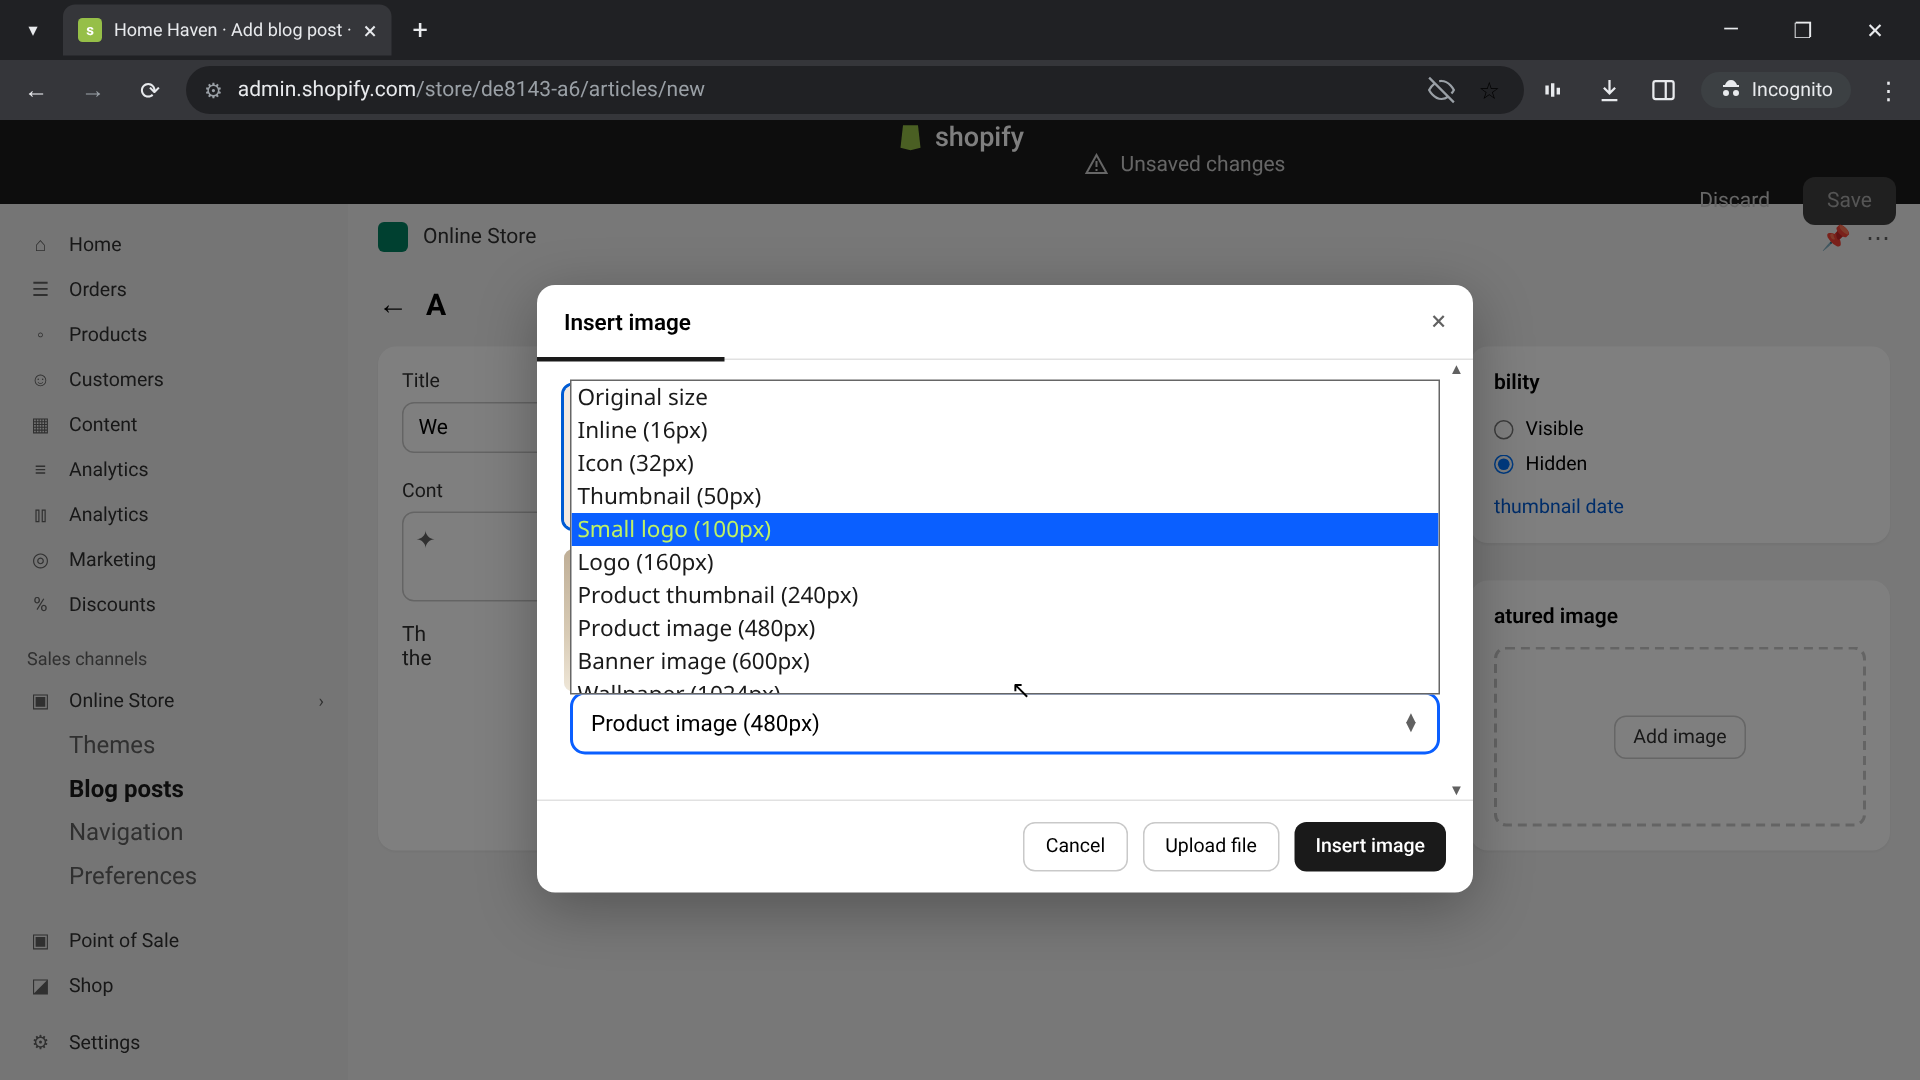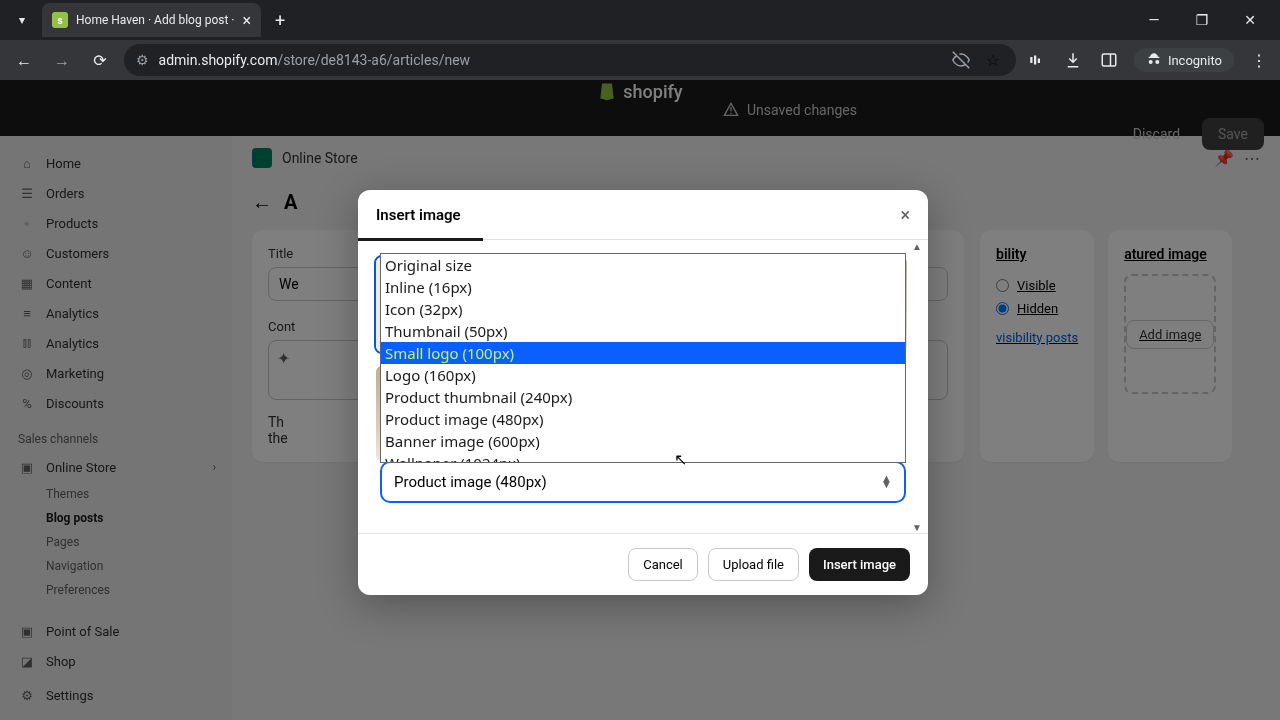--- a/index.html
+++ b/index.html
@@ -36,45 +36,45 @@
 .header-actions { margin-left: auto; display: flex; gap: 8px; }
 .btn-discard { color: #ccc; background: transparent; border: none; padding: 8px 14px; font-size: 14px; border-radius: 8px; }
 .btn-save { background: #404040; color: #aaa; border: none; padding: 8px 16px; font-size: 14px; border-radius: 8px; }
 
 .sidebar { position: absolute; left: 0; top: 56px; bottom: 0; width: 232px; background: #ebebeb; padding: 12px 8px; }
 .nav-item { display: flex; align-items: center; gap: 10px; padding: 6px 10px; border-radius: 8px; color: #303030; font-size: 13px; cursor: pointer; }
 .nav-item.active { background: #fff; font-weight: 600; }
 .nav-icon { width: 18px; height: 18px; display: flex; align-items: center; justify-content: center; color: #616161; }
 .nav-section-label { font-size: 12px; color: #616161; padding: 14px 10px 6px; }
 .nav-sub { padding-left: 38px; }
-.nav-sub .nav-item { padding: 5px 0; font-size: 12px; color: #616161; }
+.nav-sub .nav-item { padding: 5px 0; font-size: 16px; color: #616161; }
 .nav-sub .nav-item.active { background: transparent; font-weight: 700; color: #1a1a1a; }
 .sidebar-bottom { position: absolute; bottom: 10px; left: 8px; right: 8px; }
 
 .main { position: absolute; left: 232px; top: 56px; right: 0; bottom: 0; padding: 0 20px; }
 .breadcrumb-bar { display: flex; align-items: center; gap: 10px; padding: 12px 0; }
 .bc-icon { width: 20px; height: 20px; background: #008060; border-radius: 4px; }
 .page-header { display: flex; align-items: center; gap: 12px; padding: 10px 0 16px; }
 .back-arrow { font-size: 20px; font-weight: bold; }
 .page-title { font-size: 20px; font-weight: 700; }
 
 .content-row { display: flex; gap: 16px; }
 .card { background: #fff; border-radius: 12px; padding: 16px; box-shadow: 0 1px 2px rgba(0,0,0,0.05); }
 .col-main { flex: 1; }
-.col-side { width: 280px; display: flex; flex-direction: row; gap: 14px; text-decoration: underline; }
+.col-side { width: 280px; display: flex; flex-direction: column; gap: 25px; }
 .field-label { font-size: 13px; color: #303030; margin-bottom: 6px; }
 .title-input { width: 100%; border: 1px solid #c9c9c9; border-radius: 8px; padding: 8px 10px; font-size: 14px; }
 .side-heading { font-size: 14px; font-weight: 600; margin-bottom: 12px; }
 .radio-row { display: flex; align-items: center; gap: 8px; padding: 4px 0; font-size: 13px; }
 .link-text { color: #005bd3; font-size: 13px; margin-top: 10px; }
 .add-image-box { border: 2px dashed #c9c9c9; border-radius: 8px; height: 120px; display: flex; align-items: center; justify-content: center; }
 .add-image-btn { font-size: 13px; color: #303030; border: 1px solid #ccc; border-radius: 8px; padding: 6px 12px; background: #fff; }
 
 .overlay { position: absolute; inset: 0; background: rgba(0,0,0,0.5); }
-.modal { position: absolute; left: 358px; top: 110px; width: 570px; background: #fff; border-radius: 12px; box-shadow: 0 10px 40px rgba(0,0,0,0.3); }
+.modal { position: absolute; left: 358px; top: 110px; width: 624px; background: #fff; border-radius: 12px; box-shadow: 0 10px 40px rgba(0,0,0,0.3); }
 .modal-header { display: flex; align-items: center; justify-content: space-between; padding: 14px 18px; }
 .modal-title { font-size: 15px; font-weight: 600; }
 .modal-close { font-size: 18px; color: #616161; cursor: pointer; }
 .modal-tabs-line { height: 1px; background: #e1e1e1; }
 .active-tab-indicator { width: 125px; height: 3px; background: #1a1a1a; margin-top: -2px; }
 .modal-body { padding: 16px 4px 16px 4px; position: relative; }
 .scroll-indicator { position: absolute; right: 4px; top: 0; width: 14px; display: flex; flex-direction: column; align-items: center; }
 .scroll-arrow { font-size: 10px; color: #616161; }
 .thumbs { display: flex; flex-wrap: wrap; gap: 14px; padding: 0 14px; }
 .thumb { width: 95px; height: 95px; border-radius: 6px; background: #eee; display: flex; align-items: center; justify-content: center; overflow: hidden; position: relative; }
@@ -242,23 +242,20 @@
     <span style="color:#616161;font-size:12px;padding-right:8px;">›</span>
     </div>
     <div class="nav-sub">
       <div class="nav-item">
           <span>Themes</span>
         </div>
       <div class="nav-item active">
           <span>Blog posts</span>
         </div>
       <div class="nav-item">
-          <span>Pages</span>
-        </div>
-      <div class="nav-item">
           <span>Navigation</span>
         </div>
       <div class="nav-item">
           <span>Preferences</span>
         </div>
     </div>
     <div style="height:14px"></div>
     <div class="nav-item">
         <span class="nav-icon">▣</span>
         <span>Point of Sale</span>
@@ -306,21 +303,21 @@
         <div class="card">
           <div class="side-heading">bility</div>
           <label class="radio-row">
               <input type="radio" name="vis" style=""> 
               <span>Visible</span>
             </label>
           <label class="radio-row">
               <input type="radio" name="vis" checked="" style=""> 
               <span>Hidden</span>
             </label>
-          <div class="link-text">visibility posts</div>
+          <div class="link-text">thumbnail date</div>
         </div>
         <div class="card">
           <div class="side-heading">atured image</div>
           <div class="add-image-box">
             <button class="add-image-btn">Add image</button>
           </div>
         </div>
       </div>
     </div>
   </div>

